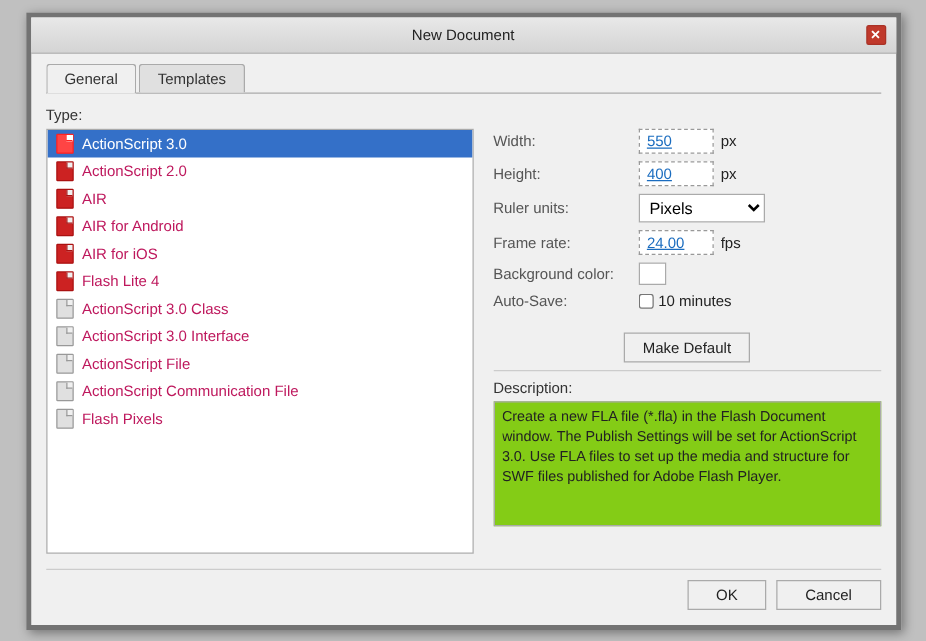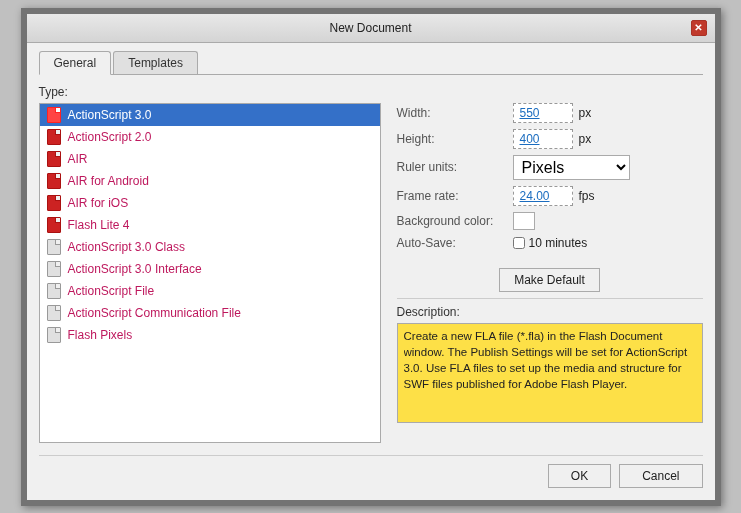--- a/index.html
+++ b/index.html
@@ -10,21 +10,21 @@
       display: flex;
       align-items: center;
       justify-content: center;
       width: 741px;
       height: 513px;
       overflow: hidden;
     }
     .dialog {
       width: 700px;
       background: #f0f0f0;
-      border: 6px solid #737373;
+      border: 4px solid #737373;
       box-shadow: 2px 2px 8px rgba(0,0,0,0.4);
     }
     .title-bar {
       background: linear-gradient(to bottom, #e8e8e8, #d4d4d4);
       border-bottom: 1px solid #aaa;
       padding: 6px 8px;
       display: flex;
       align-items: center;
       justify-content: space-between;
     }
@@ -192,21 +192,21 @@
       min-width: 60px;
     }
     .select-wrapper {
       display: flex;
       align-items: center;
       gap: 0;
     }
     .prop-select {
       border: 1px solid #aaa;
       background: white;
-      font-size: 16px;
+      font-size: 13px;
       padding: 2px 4px;
       min-width: 90px;
       outline: none;
     }
     .color-box {
       width: 22px;
       height: 18px;
       background: white;
       border: 1px solid #aaa;
       cursor: pointer;
@@ -236,21 +236,21 @@
       border-top: 1px solid #ccc;
       margin: 6px 0;
     }
     .description-label {
       font-size: 12px;
       color: #333;
       margin-bottom: 4px;
     }
     .description-box {
       border: 1px solid #aaa;
-      background: #fde047;
+      background: #84cc16;
       height: 100px;
       padding: 4px 6px;
       font-size: 11.5px;
       color: #222;
       overflow-y: auto;
       line-height: 1.4;
       position: relative;
     }
     .desc-scroll {
       width: 100%;

